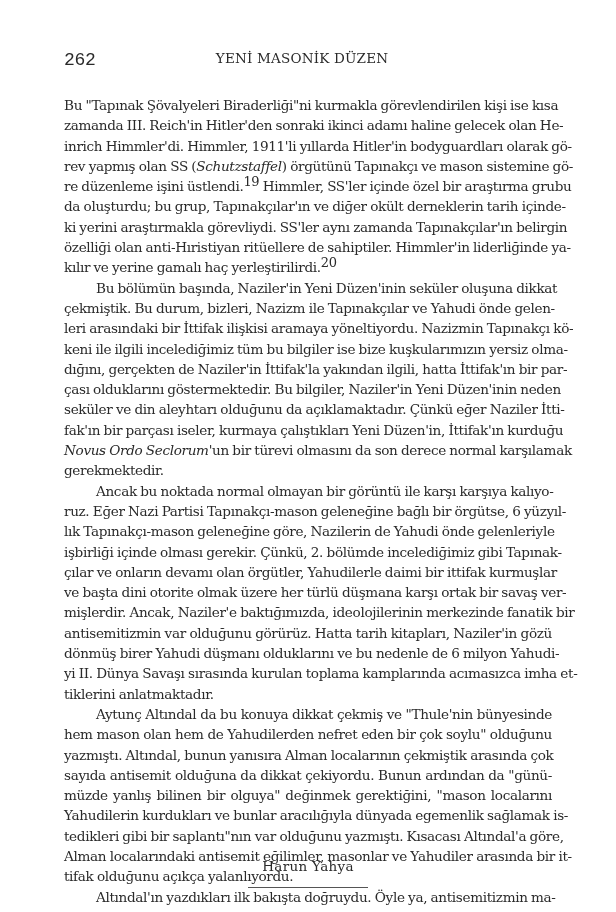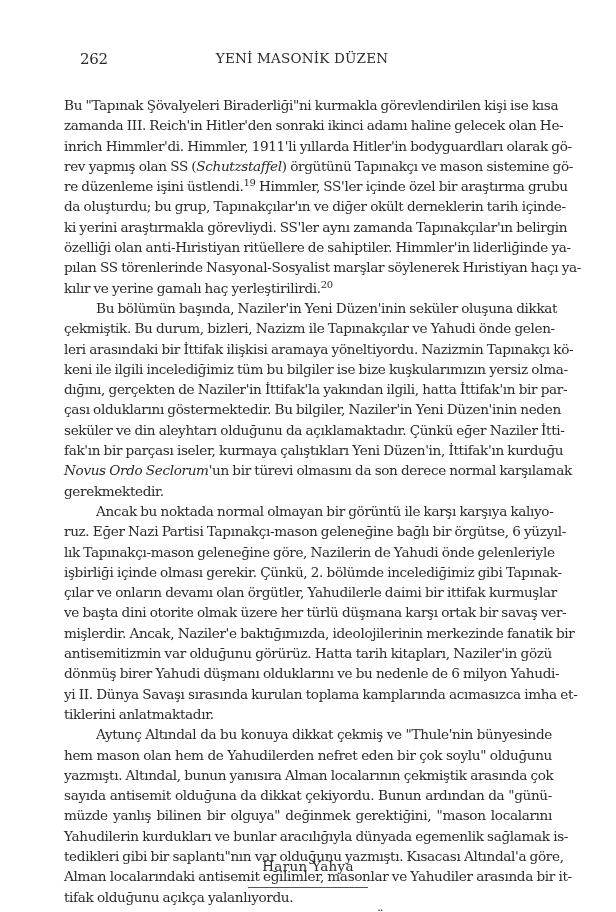--- a/index.html
+++ b/index.html
@@ -1,26 +1,26 @@
 <!DOCTYPE html>
 <html><head>
 <meta charset="utf-8">
 <style>
   html, body { margin: 0; padding: 0; background: #ffffff; }
   body { width: 616px; height: 912px; position: relative; overflow: hidden;
          font-family: "DejaVu Serif", "Liberation Serif", serif; color: #2a2a2a; }
   .header { position: absolute; top: 50px; left: 64px; width: 488px; height: 20px; }
-  .page-num { position: absolute; left: 16px; top: 0; font-size: 15px; letter-spacing: -0.3px; }
+  .page-num { position: absolute; left: 0; top: 0; font-size: 18px; letter-spacing: -0.3px; font-family: Liberation Mono, monospace; }
   .running-title { position: absolute; left: 0; right: 12px; top: 0; text-align: center; font-size: 13.5px; letter-spacing: 0.2px; }
   .body-text { position: absolute; top: 95px; left: 64px; width: 488px; }
   .line { display: block; font-size: 13.6px; line-height: 20.3px; height: 20.3px;
           white-space: nowrap; text-align: justify; text-align-last: justify; letter-spacing: -0.35px; word-spacing: -0.5px; }
   .line.last { text-align-last: left; }
   .line.indent { padding-left: 32px; }
-  sup { font-size: 10px; line-height: 0; vertical-align: 5px; }
+  sup { font-size: 13px; line-height: 0; vertical-align: 5px; }
   em { font-style: italic; }
   .footer { position: absolute; top: 856px; left: 0; width: 616px; text-align: center; }
   .author { display: inline-block; font-size: 13.5px; padding: 0 14px 13px 14px; border-bottom: 1px solid #555; letter-spacing: 0.3px; }
 </style>
 </head>
 <body>
 
 <div class="header">
   <span class="page-num">262</span>
   <span class="running-title">YENİ MASONİK DÜZEN</span>
@@ -29,21 +29,20 @@
 <div class="body-text" id="body-text">
     <div>
       <span class="line">Bu "Tapınak Şövalyeleri Biraderliği"ni kurmakla görevlendirilen kişi ise kısa</span>
       <span class="line">zamanda III. Reich'in Hitler'den sonraki ikinci adamı haline gelecek olan He-</span>
       <span class="line">inrich Himmler'di. Himmler, 1911'li yıllarda Hitler'in bodyguardları olarak gö-</span>
       <span class="line">rev yapmış olan SS (<em>Schutzstaffel</em>) örgütünü Tapınakçı ve mason sistemine gö-</span>
       <span class="line">re düzenleme işini üstlendi.<sup>19</sup> Himmler, SS'ler içinde özel bir araştırma grubu</span>
       <span class="line">da oluşturdu; bu grup, Tapınakçılar'ın ve diğer okült derneklerin tarih içinde-</span>
       <span class="line">ki yerini araştırmakla görevliydi. SS'ler aynı zamanda Tapınakçılar'ın belirgin</span>
       <span class="line">özelliği olan anti-Hıristiyan ritüellere de sahiptiler. Himmler'in liderliğinde ya-</span>
-      <span class="line">pılan SS törenlerinde Nasyonal-Sosyalist marşlar söylenerek Hıristiyan haçı ya-</span>
       <span class="line last">kılır ve yerine gamalı haç yerleştirilirdi.<sup>20</sup></span>
     </div>
     <div>
       <span class="line indent">Bu bölümün başında, Naziler'in Yeni Düzen'inin seküler oluşuna dikkat</span>
       <span class="line">çekmiştik. Bu durum, bizleri, Nazizm ile Tapınakçılar ve Yahudi önde gelen-</span>
       <span class="line">leri arasındaki bir İttifak ilişkisi aramaya yöneltiyordu. Nazizmin Tapınakçı kö-</span>
       <span class="line">keni ile ilgili incelediğimiz tüm bu bilgiler ise bize kuşkularımızın yersiz olma-</span>
       <span class="line">dığını, gerçekten de Naziler'in İttifak'la yakından ilgili, hatta İttifak'ın bir par-</span>
       <span class="line">çası olduklarını göstermektedir. Bu bilgiler, Naziler'in Yeni Düzen'inin neden</span>
       <span class="line">seküler ve din aleyhtarı olduğunu da açıklamaktadır. Çünkü eğer Naziler İtti-</span>

